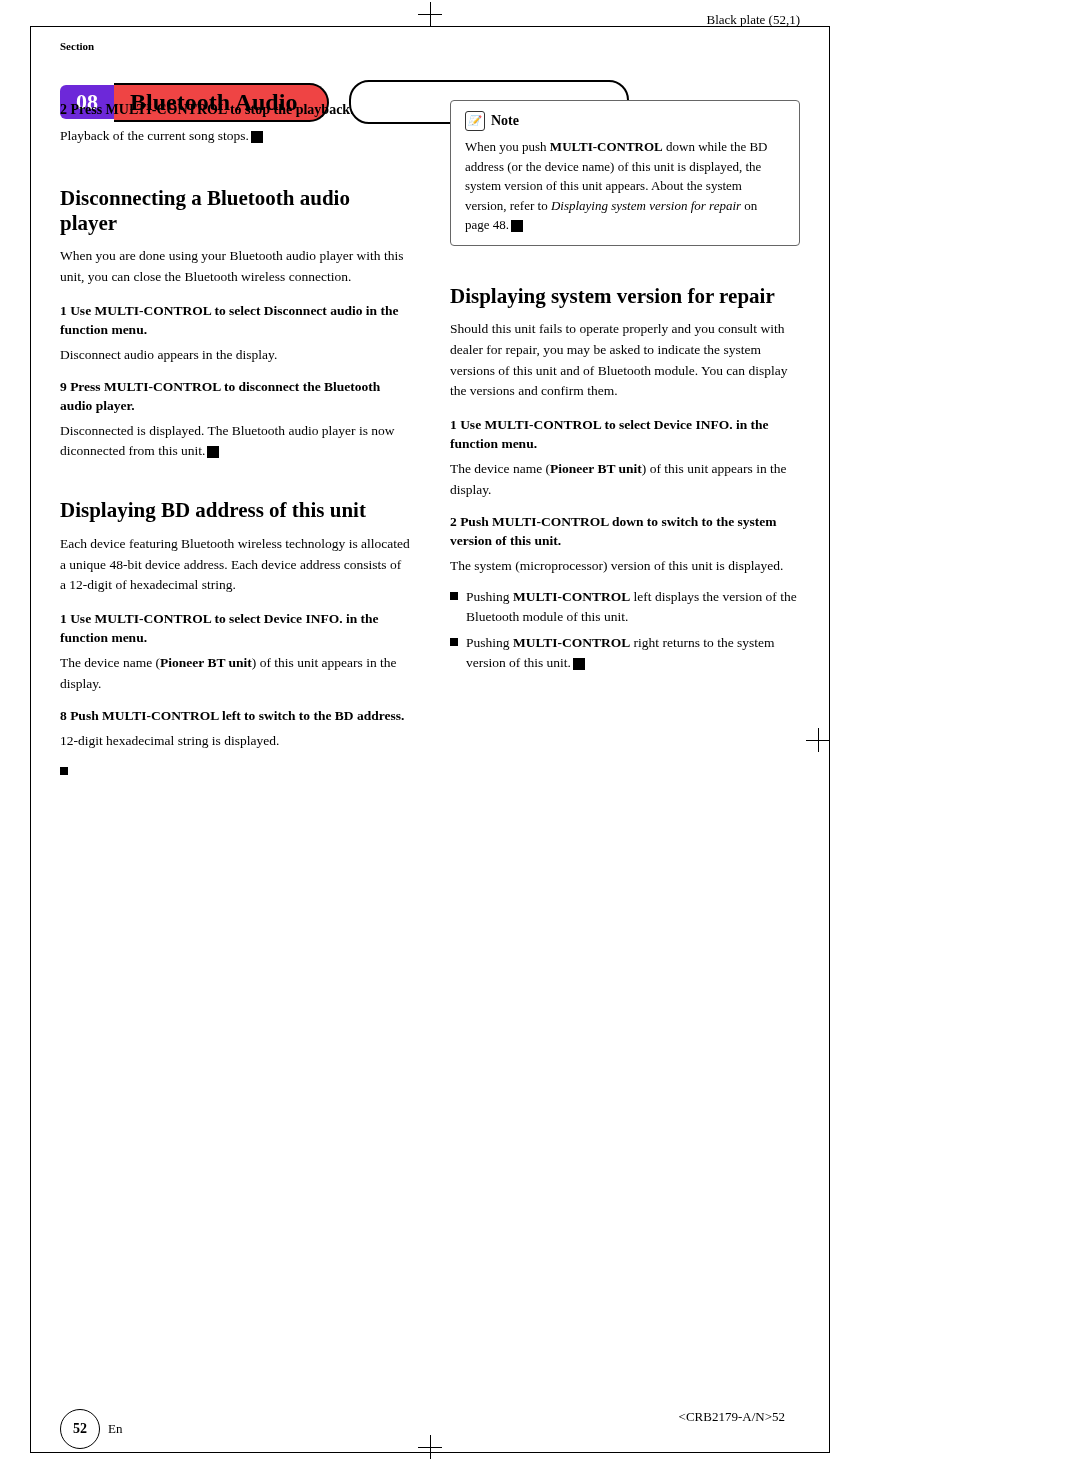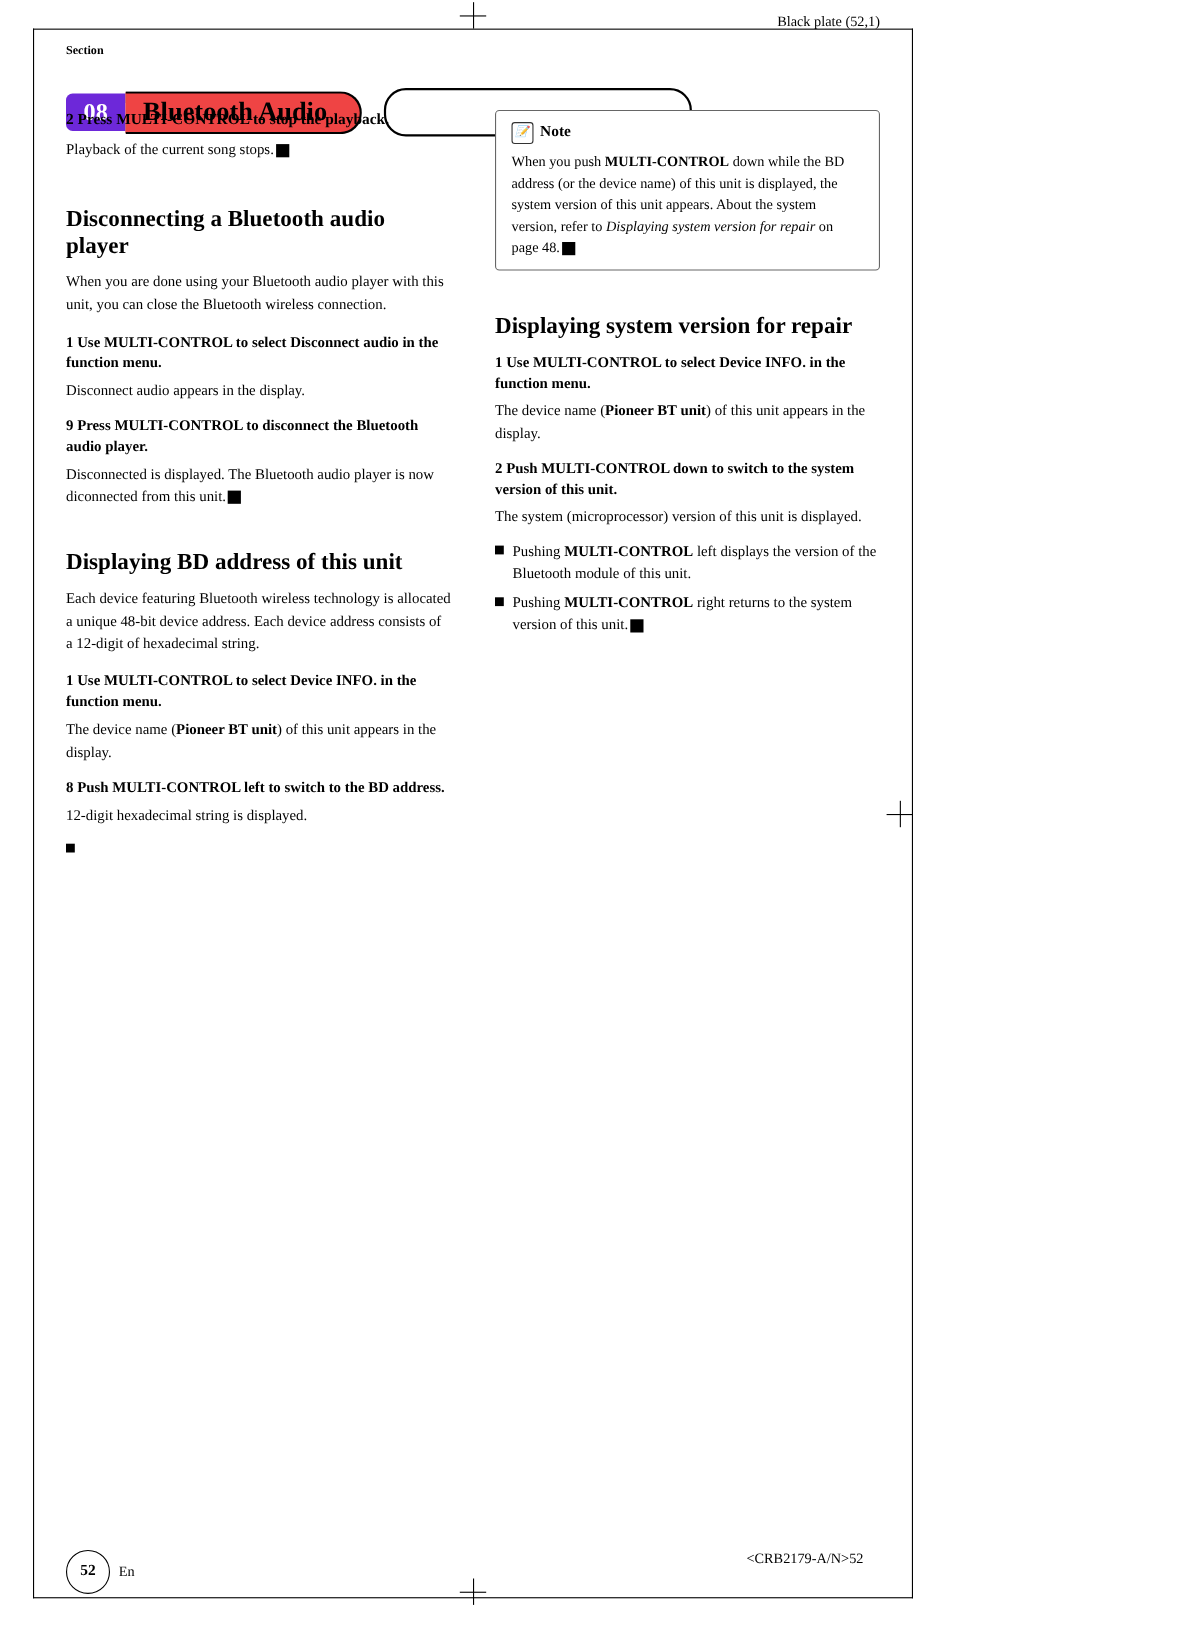--- a/index.html
+++ b/index.html
@@ -386,20 +386,21 @@
           <div class="note-icon" style="font-style:italic; font-family:serif;">📝</div>
           <span>Note</span>
         </div>
         <div class="note-body">
           When you push <strong>MULTI-CONTROL</strong> down while the BD address (or the device name) of this unit is displayed, the system version of this unit appears. About the system version, refer to <em>Displaying system version for repair</em> on page 48.<span class="end-marker"></span>
         </div>
       </div>
 
       <div style="margin-top:10px;">
         <div class="section-h2">Displaying system version for repair</div>
+        <div class="section-body">Should this unit fails to operate properly and you consult with dealer for repair, you may be asked to indicate the system versions of this unit and of Bluetooth module. You can display the versions and confirm them.</div>
 
         <div class="sub-step-heading">1   Use MULTI-CONTROL to select Device INFO. in the function menu.</div>
         <div class="sub-step-body">
           The device name (<strong>Pioneer BT unit</strong>) of this unit appears in the display.
         </div>
 
         <div class="sub-step-heading">2   Push MULTI-CONTROL down to switch to the system version of this unit.</div>
         <div class="sub-step-body">The system (microprocessor) version of this unit is displayed.</div>
         <div class="bullet-item">
           <span class="bullet-square"></span>

